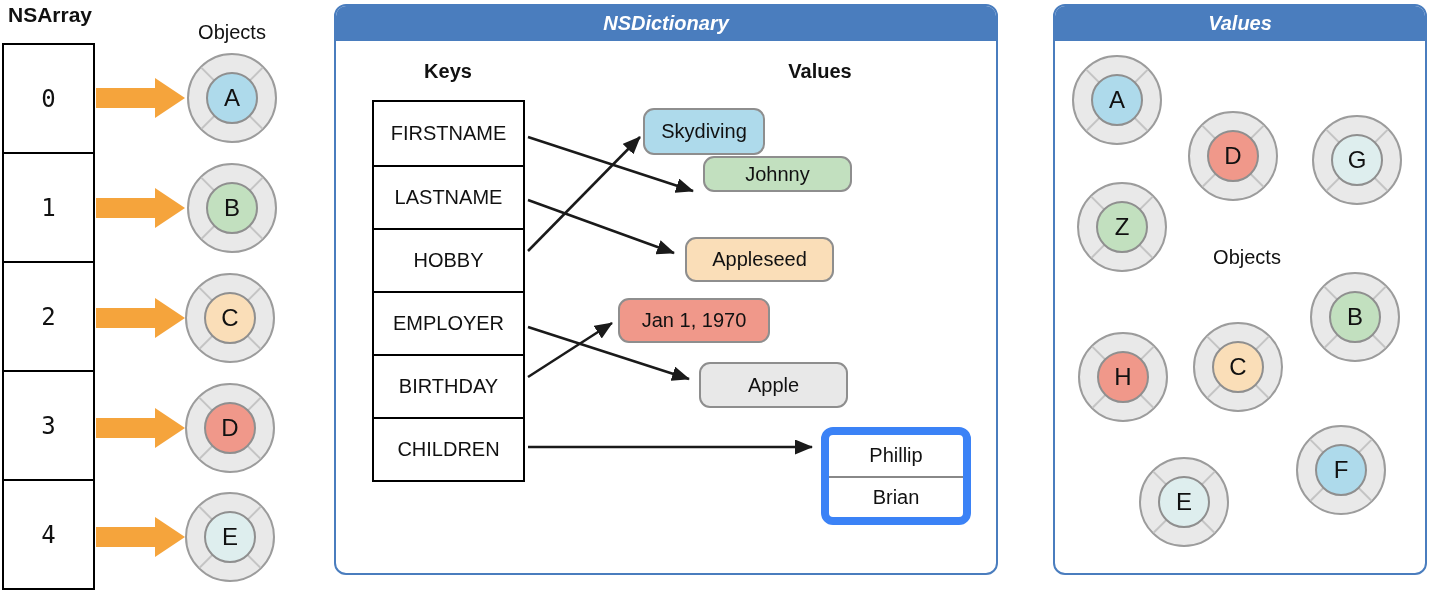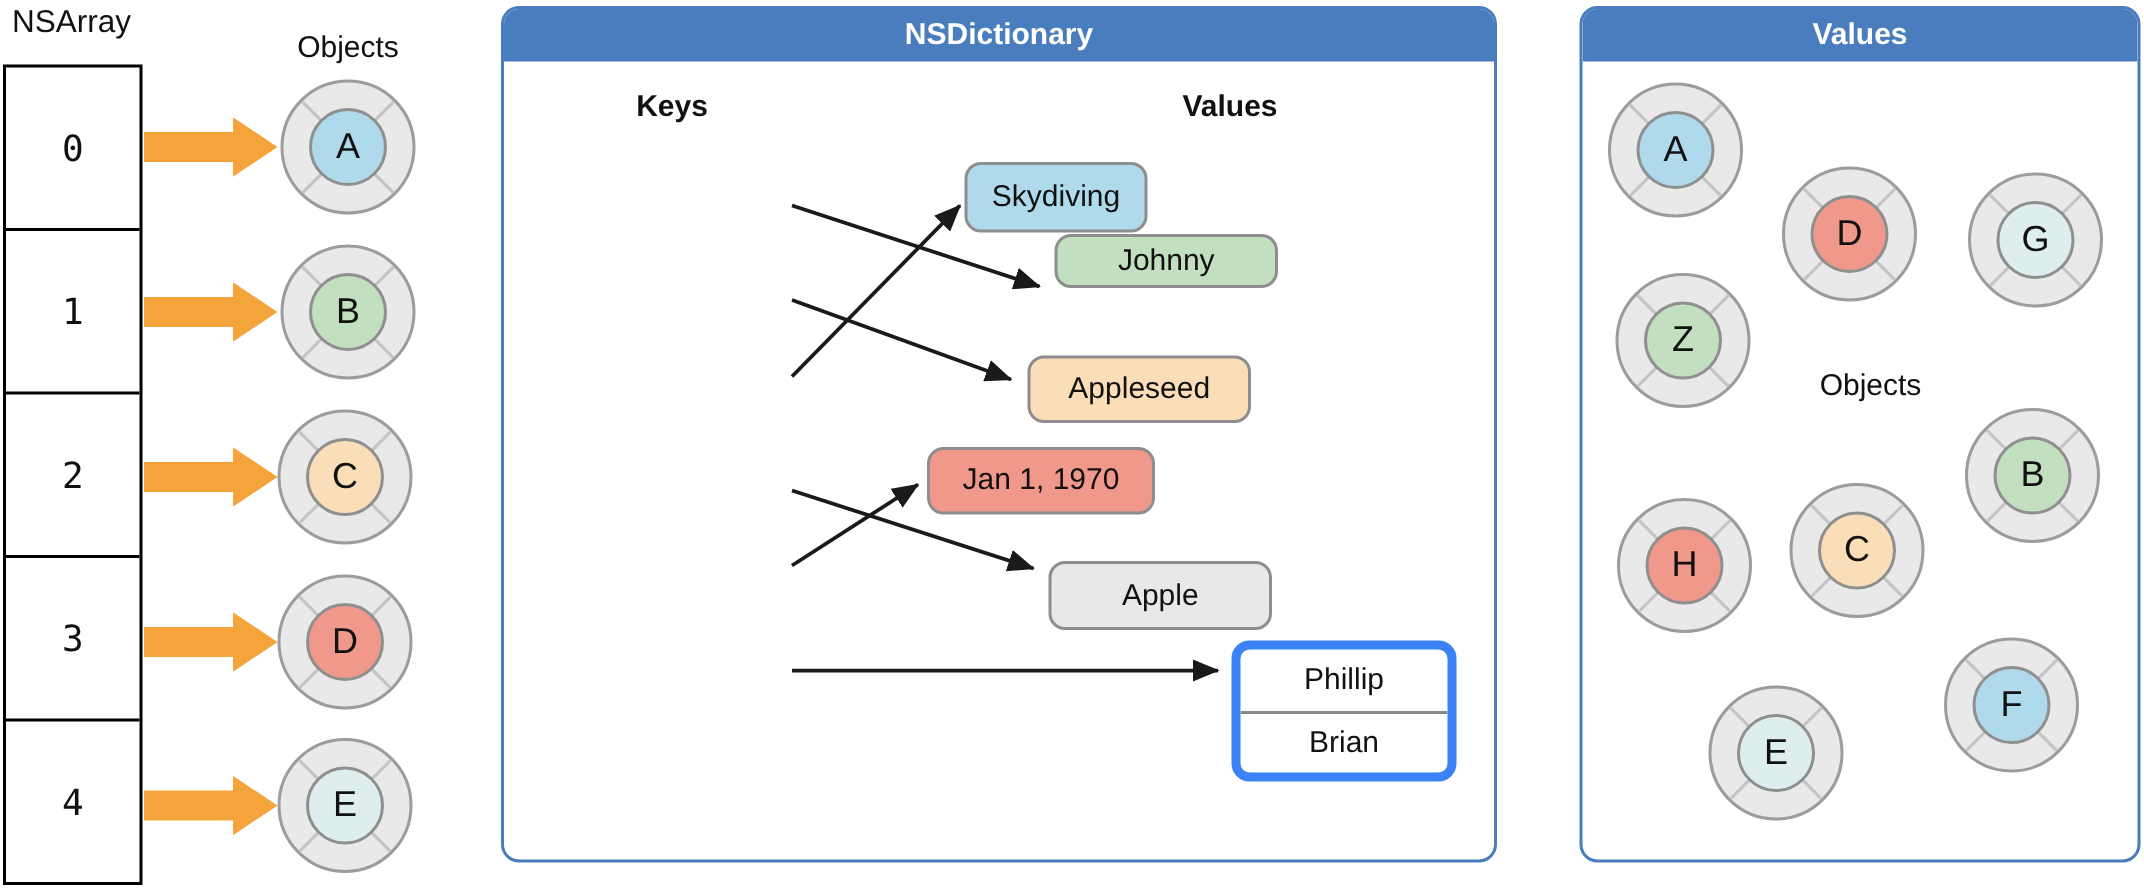--- a/index.html
+++ b/index.html
@@ -6,26 +6,26 @@
   .canvas{
     position:relative;width:1429px;height:592px;background:#fff;overflow:hidden;
     font-family:"Liberation Sans",sans-serif;color:#111;
   }
   .layer{position:absolute;left:0;top:0;width:100%;height:100%;}
 
   
   .panel{position:absolute;top:4px;height:571px;background:#fff;border:2px solid #4A7DBE;
          border-radius:12px;box-sizing:border-box;overflow:hidden;}
   .panel-header{height:35px;background:#4A7DBE;color:#fff;font-weight:bold;font-size:20px;
-                display:flex;align-items:center;justify-content:center;}
+                display:flex;align-items:center;justify-content:center;font-style:italic;}
   .panel-dict{left:334px;width:664px;}
   .panel-set{left:1053px;width:374px;}
 
   
-  .nsarray-title{position:absolute;left:8px;top:3px;font-size:21px;font-weight:normal;}
+  .nsarray-title{position:absolute;left:8px;top:3px;font-size:21px;font-weight:bold;}
   .objects-label{position:absolute;text-align:center;font-size:20px;}
   .array-table{position:absolute;left:2px;top:43px;width:93px;height:547px;border:2px solid #000;
                box-sizing:border-box;display:flex;flex-direction:column;background:#fff;}
   .array-cell{flex:1;border-top:2px solid #000;display:flex;align-items:center;justify-content:center;
               font-family:"DejaVu Sans Mono",monospace;font-size:24px;}
   .array-cell:first-child{border-top:none;}
 
   
   .token{position:absolute;width:90px;height:90px;border-radius:50%;background:#E9E9E9;
          border:2px solid #9c9c9c;box-sizing:border-box;}
@@ -48,21 +48,21 @@
 
   
   .col-label{position:absolute;font-size:20px;font-weight:bold;width:120px;text-align:center;}
   .keys-table{position:absolute;left:372px;top:100px;width:153px;border:2px solid #000;
               box-sizing:border-box;background:#fff;}
   .key-row{height:63px;border-top:2px solid #000;display:flex;align-items:center;justify-content:center;
            font-size:20px;box-sizing:border-box;}
   .key-row:first-child{border-top:none;}
   .pill{position:absolute;border:2px solid #8e8e8e;border-radius:11px;box-sizing:border-box;
         display:flex;align-items:center;justify-content:center;font-size:20px;}
-  .child-table{position:absolute;left:821px;top:427px;width:150px;border:6px solid #3b82f6;
+  .child-table{position:absolute;left:821px;top:427px;width:150px;border:8px solid #3b82f6;
                border-radius:12px;background:#fff;box-sizing:border-box;overflow:hidden;}
   .child-row{height:41px;border-top:2px solid #888;display:flex;align-items:center;justify-content:center;
              font-size:20px;box-sizing:border-box;}
   .child-row:first-child{border-top:none;}
 
   svg.arrows{position:absolute;left:0;top:0;pointer-events:none;}
 </style>
 </head>
 <body>
 
@@ -134,26 +134,34 @@
     <div class="token c-cyan" style="left:185px;top:492px;">
       <div class="token-x"></div>
       <div class="token-core">E</div>
     </div>
   </div>
 
   <div class="layer">
     <div class="col-label" style="left:388px;top:60px;">Keys</div>
     <div class="col-label" style="left:760px;top:60px;">Values</div>
 
+    <div class="keys-table">
+      <div class="key-row">FIRSTNAME</div>
+      <div class="key-row">LASTNAME</div>
+      <div class="key-row">HOBBY</div>
+      <div class="key-row">EMPLOYER</div>
+      <div class="key-row">BIRTHDAY</div>
+      <div class="key-row">CHILDREN</div>
+    </div>
 
     <div class="pill c-blue" style="left:643px;top:108px;width:122px;height:47px;">Skydiving</div>
     <div class="pill c-green" style="left:703px;top:156px;width:149px;height:36px;">Johnny</div>
     <div class="pill c-peach" style="left:685px;top:237px;width:149px;height:45px;">Appleseed</div>
     <div class="pill c-salmon" style="left:618px;top:298px;width:152px;height:45px;text-align:right;">Jan 1, 1970</div>
-    <div class="pill c-gray" style="left:699px;top:362px;width:149px;height:46px;margin-top:12px;">Apple</div>
+    <div class="pill c-gray" style="left:699px;top:362px;width:149px;height:46px;">Apple</div>
 
     <div class="child-table">
       <div class="child-row">Phillip</div>
       <div class="child-row">Brian</div>
     </div>
   </div>
 
   <div class="layer">
     <div class="objects-label" style="left:1192px;top:246px;width:110px;">Objects</div>
 

